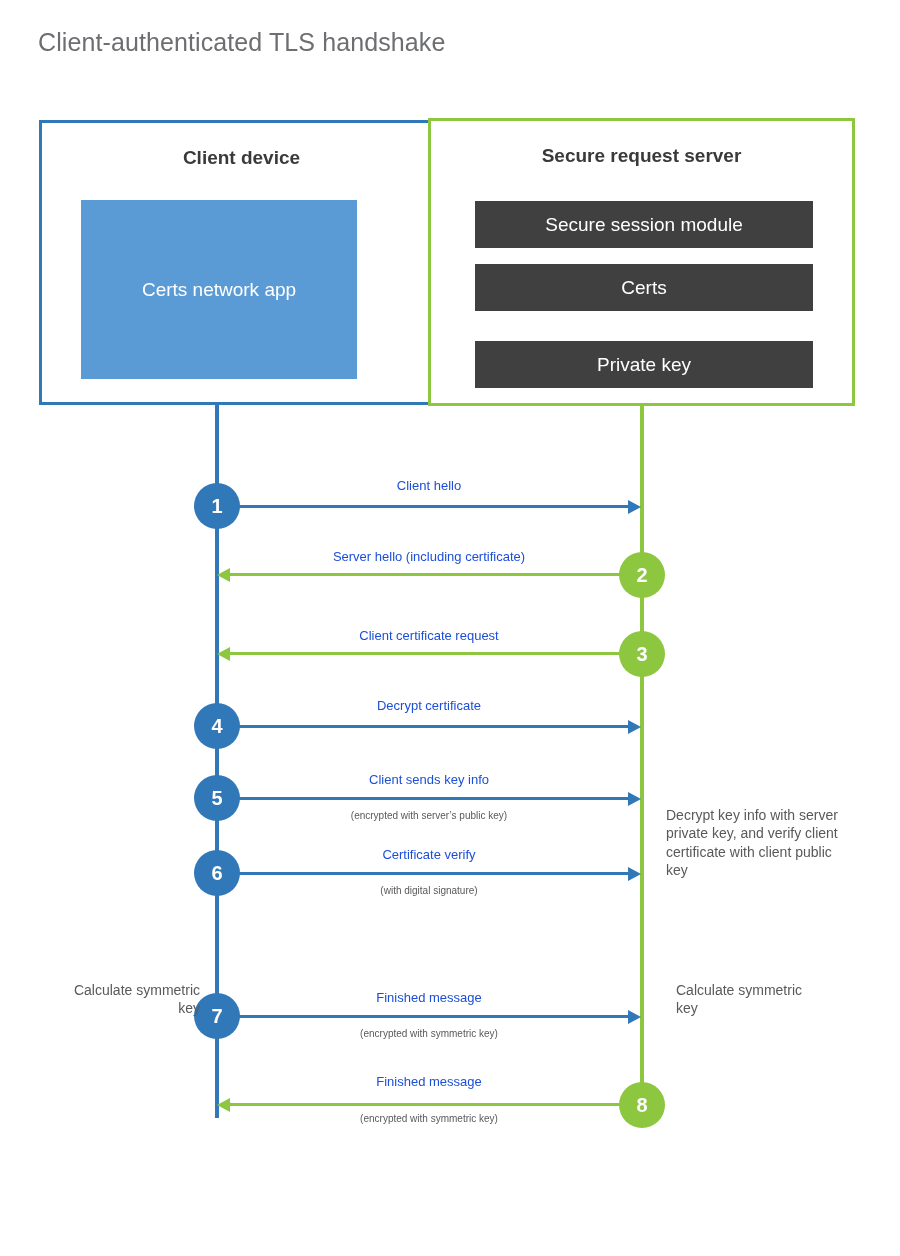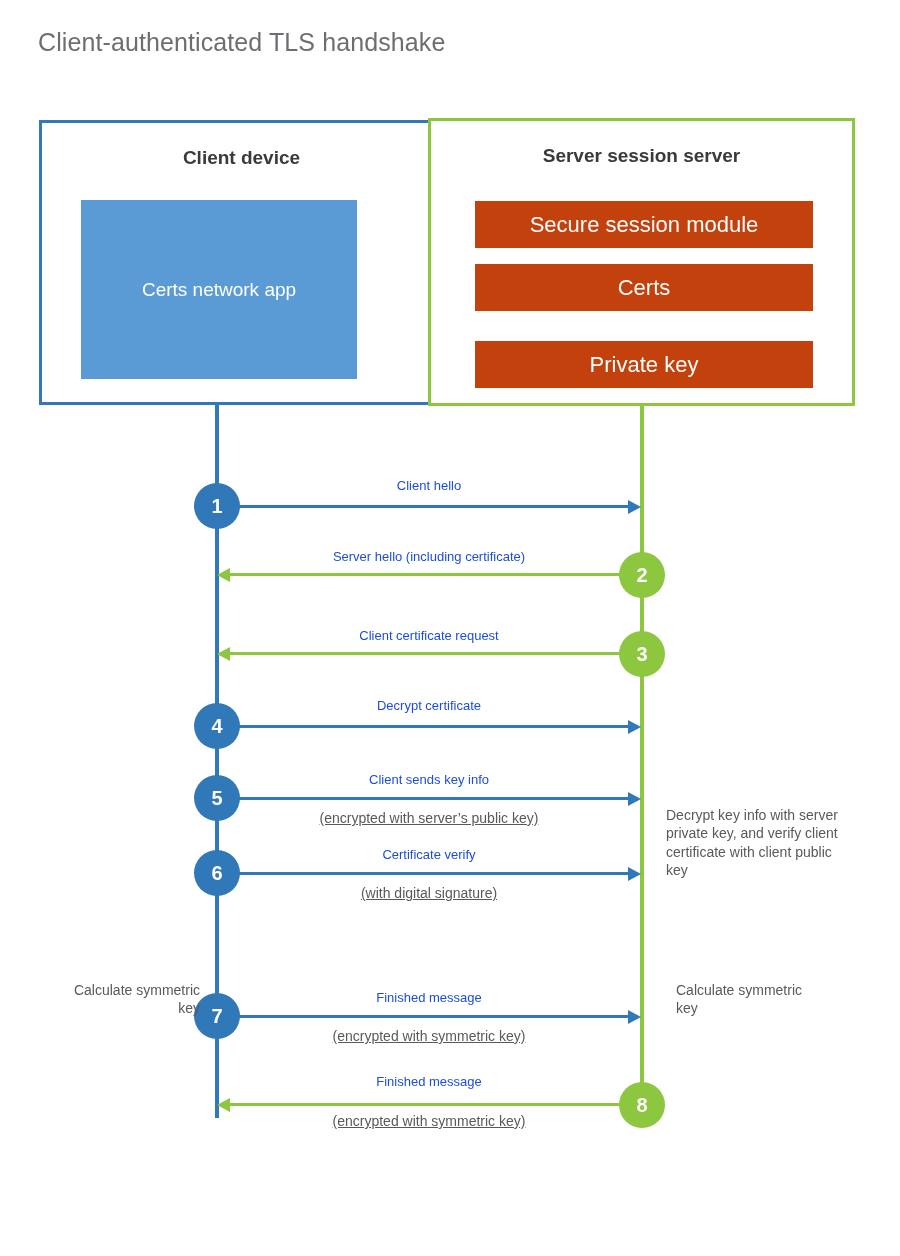--- a/index.html
+++ b/index.html
@@ -76,23 +76,23 @@
     justify-content: center;
     text-align: center;
     line-height: 1.35;
     box-sizing: border-box;
   }
   .server-bar {
     position: absolute;
     left: 44px;
     width: 338px;
     height: 47px;
-    background: #c2410c;
+    background: #404040;
     color: #ffffff;
-    font-size: 22px;
+    font-size: 19px;
     display: flex;
     align-items: center;
     justify-content: center;
     text-align: center;
     box-sizing: border-box;
   }
   .server-bar.b0 { top: 80px; }
   .server-bar.b1 { top: 143px; }
   .server-bar.b2 { top: 220px; }
 
@@ -154,24 +154,23 @@
   .msg-label {
     position: absolute;
     text-align: center;
     font-size: 13px;
     color: #1d4ed8;
     white-space: nowrap;
   }
   .msg-sublabel {
     position: absolute;
     text-align: center;
-    font-size: 14px;
+    font-size: 10px;
     color: #58595b;
     white-space: nowrap;
-    text-decoration: underline;
   }
 
   
   .side-note {
     position: absolute;
     font-size: 14px;
     line-height: 1.32;
     color: #58595b;
     margin-top: 44px;
   }
@@ -184,21 +183,21 @@
 <div id="stage">
 
   <div class="title">Client-authenticated TLS handshake</div>
 
   <div class="party-box client">
     <div class="party-title">Client device</div>
     <div class="client-app">Certs network app</div>
   </div>
 
   <div class="party-box server">
-    <div class="party-title">Server session server</div>
+    <div class="party-title">Secure request server</div>
     <div class="server-bar b0">Secure session module</div>
     <div class="server-bar b1">Certs</div>
     <div class="server-bar b2">Private key</div>
   </div>
 
   <div class="lifeline client"></div>
   <div class="lifeline server"></div>
 
   <div class="msg-label" style="left:217px; top:478px; width:424px;">Client hello</div>
   <div class="msg-line c2s" style="left:217px; top:505px; width:413px;"></div>

